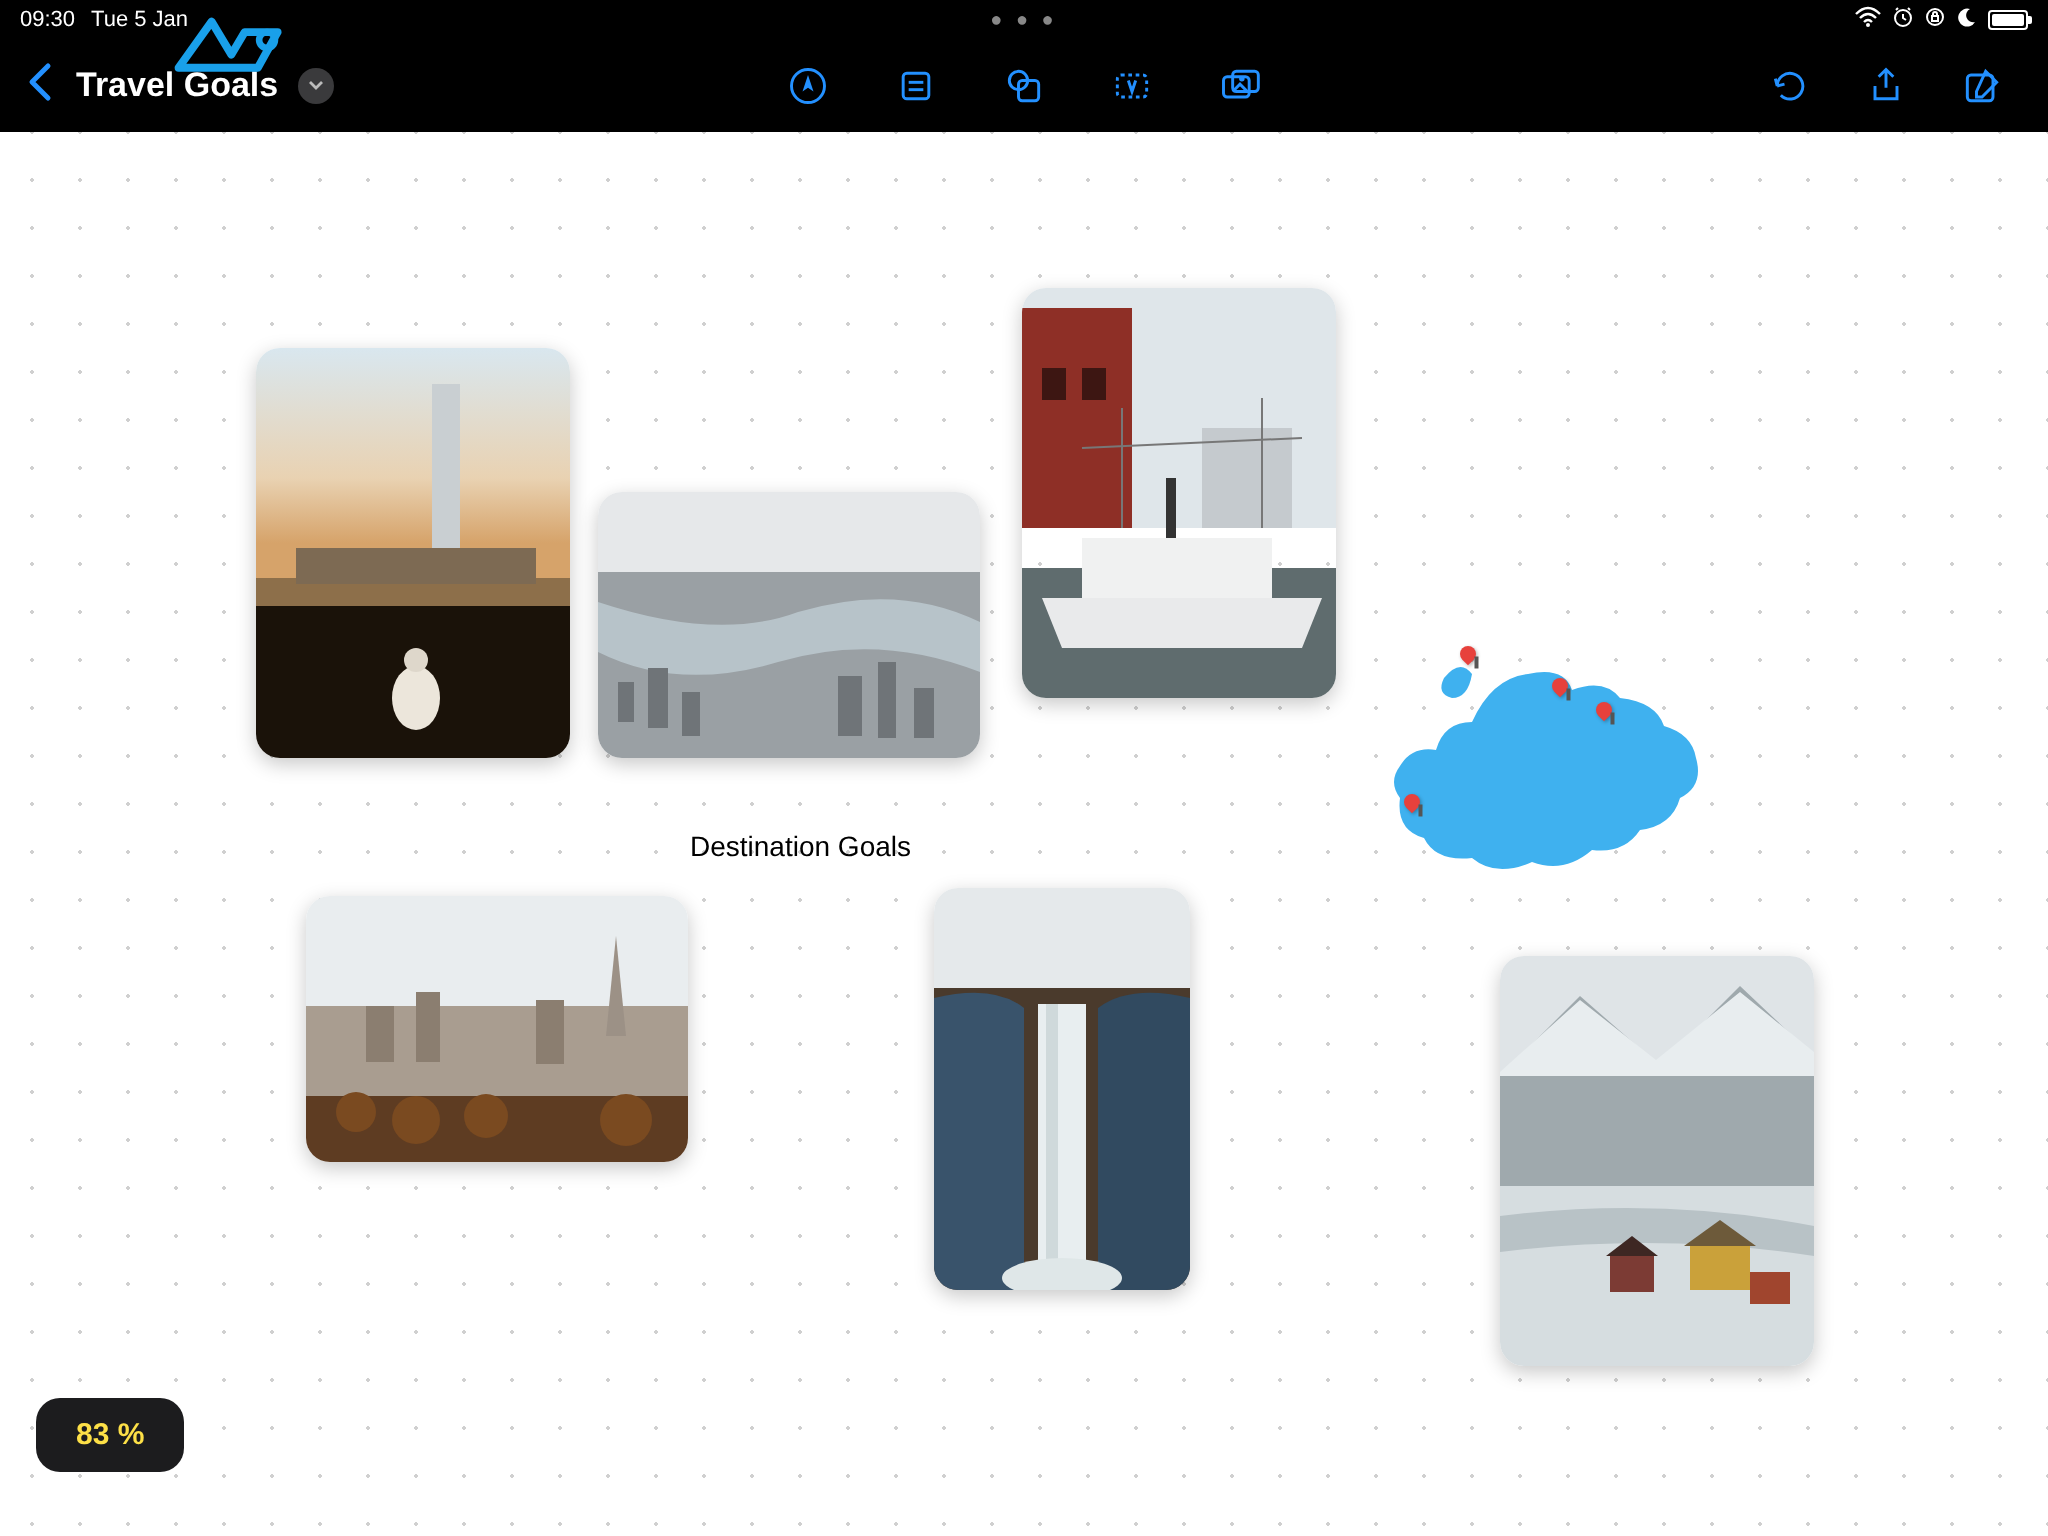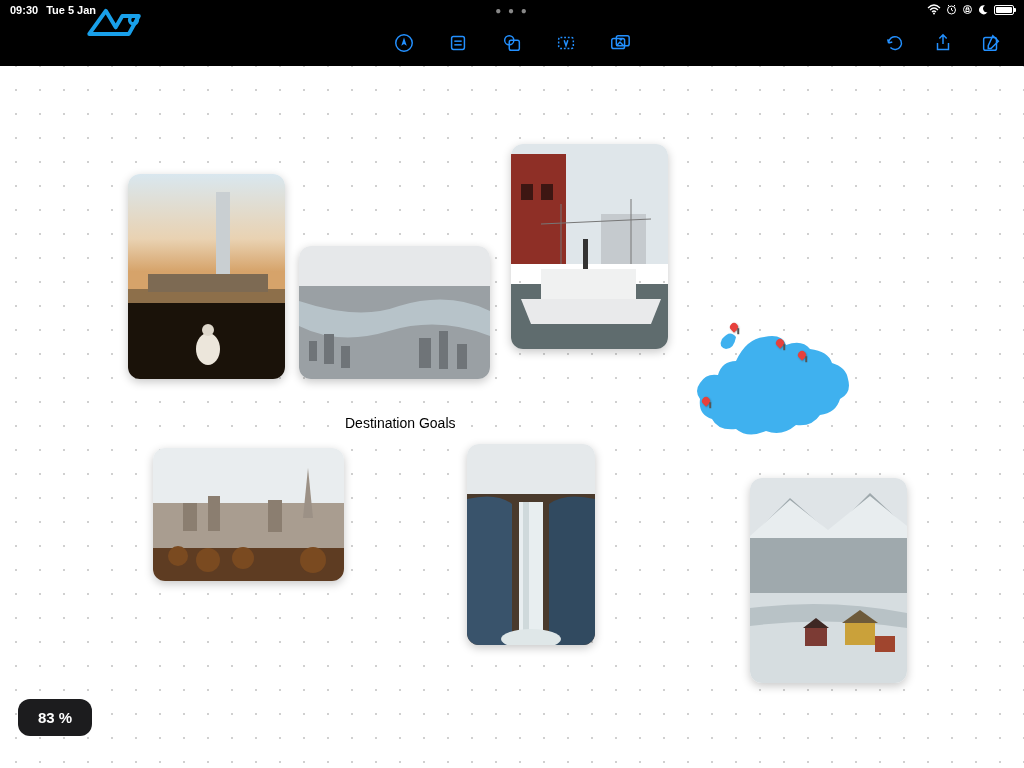--- a/index.html
+++ b/index.html
@@ -4,21 +4,21 @@
 <style>
 * { margin:0; padding:0; box-sizing:border-box; }
 body { width:1024px; height:768px; overflow:hidden; font-family:-apple-system,Helvetica,Arial,sans-serif; background:#fdfdfd; position:relative; }
 
 
 .canvas { position:absolute; top:66px; left:0; right:0; bottom:0; background:#fff;
   background-image:radial-gradient(circle,#d0d0d0 1px,transparent 1px);
   background-size:24px 24px; background-position:4px 12px; }
 
 
-.statusbar { position:absolute; top:0; left:0; right:0; height:20px; background:#000; color:#fff; font-size:11px; display:flex; align-items:center; padding:1px 10px; z-index:20;font-weight:bold; }
+.statusbar { position:absolute; top:0; left:0; right:0; height:20px; background:#000; color:#fff; font-size:11px; display:flex; align-items:center; padding:1px 10px; z-index:20; }
 .statusbar .sleft { display:flex; gap:8px; }
 .statusbar .scenter { position:absolute; left:50%; transform:translateX(-50%); letter-spacing:2px; color:#888; font-size:10px; }
 .statusbar .sright { margin-left:auto; display:flex; gap:5px; align-items:center; }
 .battery { width:20px; height:10px; border:1px solid #fff; border-radius:2px; position:relative; }
 .battery::after{content:"";position:absolute;right:-3px;top:2px;width:2px;height:4px;background:#fff;border-radius:0 1px 1px 0;}
 .battery i{display:block;width:16px;height:6px;background:#fff;margin:1px;border-radius:1px;}
 
 
 .toolbar { position:absolute; top:20px; left:0; right:0; height:46px; background:#000; display:flex; align-items:center; z-index:19; }
 .tleft { display:flex; align-items:center; gap:10px; padding-left:12px; }
@@ -40,21 +40,21 @@
 .sticky::after{content:"";position:absolute;left:0;right:0;bottom:0;height:18px;background:linear-gradient(180deg,rgba(0,0,0,0) 0%,rgba(0,0,0,.05) 40%,rgba(0,0,0,.08) 100%);transform:skewY(-2deg);transform-origin:left;}
 .label { position:absolute; font-size:14px; color:#000; }
 
 
 .map { position:absolute; }
 .map svg{ width:170px; height:130px; }
 .pin { width:8px;height:8px;background:#e7413c;border-radius:50% 50% 50% 0;transform:rotate(-45deg);position:absolute;box-shadow:0 1px 2px rgba(0,0,0,.3);}
 .pin span{position:absolute;width:2px;height:6px;background:#555;left:3px;top:7px;transform:rotate(45deg);}
 
 
-.zoom { position:absolute; left:18px; bottom:32px; background:#1c1c1e; color:#ffffff; font-size:15px; font-weight:600; padding:10px 20px; border-radius:12px; }
+.zoom { position:absolute; left:18px; bottom:32px; background:#1c1c1e; color:#fde047; font-size:15px; font-weight:600; padding:10px 20px; border-radius:12px; }
 
 
 svg.scene{width:100%;height:100%;display:block;}
 </style>
 </head>
 <body>
 
 <div class="statusbar">
   <div class="sleft">
     <span>09:30</span>
@@ -93,20 +93,33 @@
 </div>
 
 <div class="logo">
   <svg viewBox="0 0 100 60">
       <path d="M5 45 L30 10 L45 35 L55 18 L80 18 L65 45 Z" fill="none" stroke="#19a0ea" stroke-width="6" stroke-linejoin="round"></path>
       <circle cx="72" cy="24" r="6" fill="none" stroke="#19a0ea" stroke-width="5"></circle>
     </svg>
 </div>
 
 <div class="toolbar">
+  <div class="tleft">
+    <span class="back">
+      <svg width="16" height="22" viewBox="0 0 16 22">
+          <path d="M12 3 L4 11 L12 19" stroke="#2390ff" stroke-width="2.5" fill="none" stroke-linecap="round" stroke-linejoin="round"></path>
+        </svg>
+    </span>
+    <span class="title">Travel Goals</span>
+    <span class="chev">
+      <svg width="8" height="8" viewBox="0 0 8 8">
+          <path d="M1 2 L4 5 L7 2" stroke="#bbb" stroke-width="1.4" fill="none"></path>
+        </svg>
+    </span>
+  </div>
   <div class="tcenter">
     <span class="ticon">
         <svg viewBox="0 0 24 24">
           <circle cx="12" cy="12" r="9"></circle>
           <path d="M12 6 L9 15 L12 13 L15 15 Z" fill="#2390ff" stroke="none"></path>
         </svg>
       </span>
     <span class="ticon">
         <svg viewBox="0 0 24 24">
           <rect x="5" y="5" width="14" height="14" rx="2"></rect>

